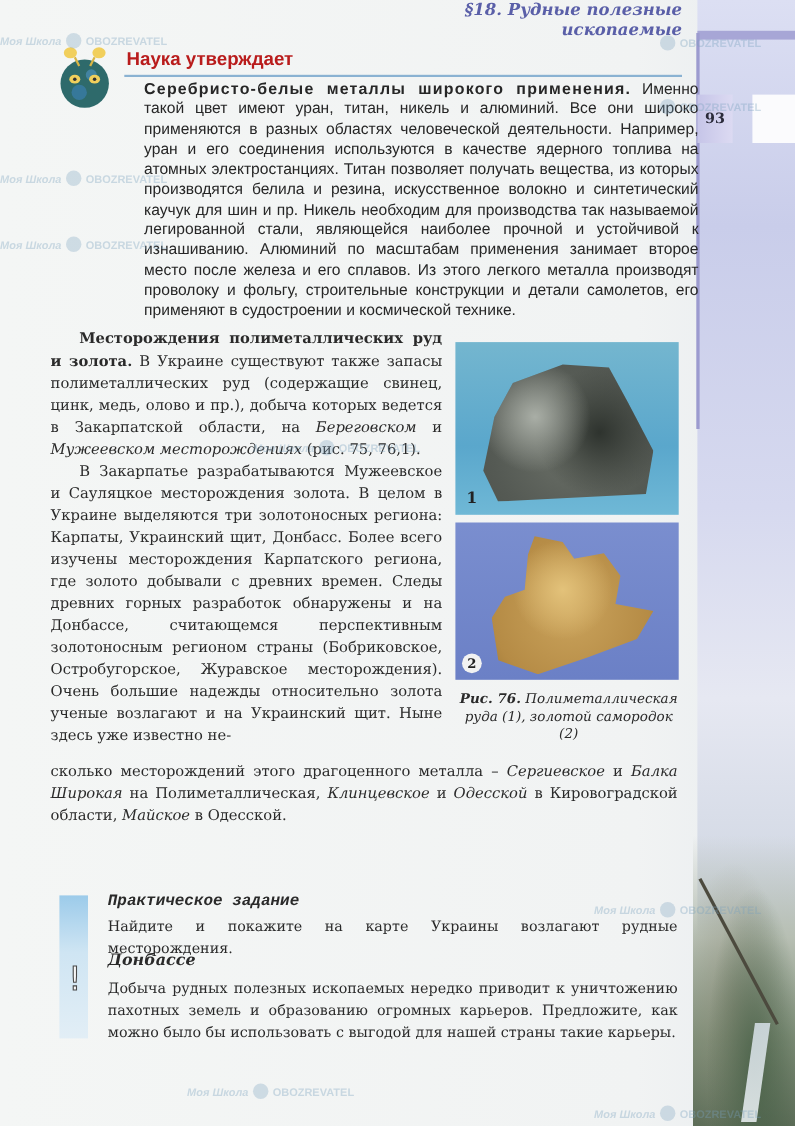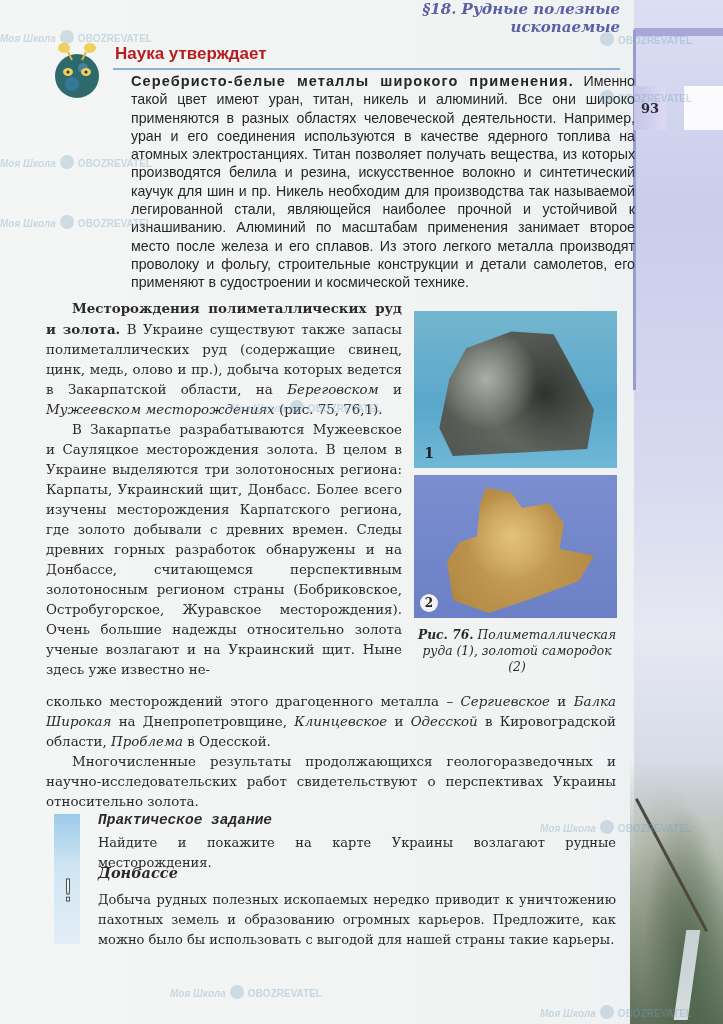--- a/index.html
+++ b/index.html
@@ -182,22 +182,21 @@
 <div class="sci-title">Наука утверждает</div>
 <div class="sci-rule"></div>
 <div class="sci-body"><span class="sci-lead">Серебристо-белые металлы широкого применения.</span><span> Именно такой цвет имеют уран, титан, никель и алюминий. Все они широко применяются в разных областях человеческой деятельности. Например, уран и его соединения используются в качестве ядерного топлива на атомных электростанциях. Титан позволяет получать вещества, из которых производятся белила и резина, искусственное волокно и синтетический каучук для шин и пр. Никель необходим для производства так называемой легированной стали, являющейся наиболее прочной и устойчивой к изнашиванию. Алюминий по масштабам применения занимает второе место после железа и его сплавов. Из этого легкого металла производят проволоку и фольгу, строительные конструкции и детали самолетов, его применяют в судостроении и космической технике.</span></div>
 
 <div class="col-text">
   <p><b>Месторождения полиметаллических руд и золота.</b><span> В Украине существуют также запасы полиметаллических руд (содержащие свинец, цинк, медь, олово и пр.), добыча которых ведется в Закарпатской области, на </span><i>Береговском</i><span> и </span><i>Мужеевском месторождениях</i><span> (рис. 75, 76,1).</span></p>
   <p>В Закарпатье разрабатываются Мужеевское и Сауляцкое месторождения золота. В целом в Украине выделяются три золотоносных региона: Карпаты, Украинский щит, Донбасс. Более всего изучены месторождения Карпатского региона, где золото добывали с древних времен. Следы древних горных разработок обнаружены и на Донбассе, считающемся перспективным золотоносным регионом страны (Бобриковское, Остробугорское, Журавское месторождения). Очень большие надежды относительно золота ученые возлагают и на Украинский щит. Ныне здесь уже известно не-</p>
 </div>
 
 <div class="full-text">
-  <p class="cont"><span>сколько месторождений этого драгоценного металла – </span><i>Сергиевское</i><span> и </span><i>Балка Широкая</i><span> на Днепропетровщине, </span><i>Клинцевское</i><span> и </span><i>Одесской</i><span> в Кировоградской области, </span><i>Проблема</i><span> в Одесской.</span></p>
-  <p>Многочисленные результаты продолжающихся геологоразведочных и научно-исследовательских работ свидетельствуют о перспективах Украины относительно золота.</p>
+  <p class="cont"><span>сколько месторождений этого драгоценного металла – </span><i>Сергиевское</i><span> и </span><i>Балка Широкая</i><span> на Полиметаллическая, </span><i>Клинцевское</i><span> и </span><i>Одесской</i><span> в Кировоградской области, </span><i>Майское</i><span> в Одесской.</span></p>
 </div>
 
 <div class="photo photo-1">
   <div class="ore"></div>
   <div class="photo-label">1</div>
 </div>
 <div class="photo photo-2">
   <div class="nugget"></div>
   <div class="photo-label">2</div>
 </div>

